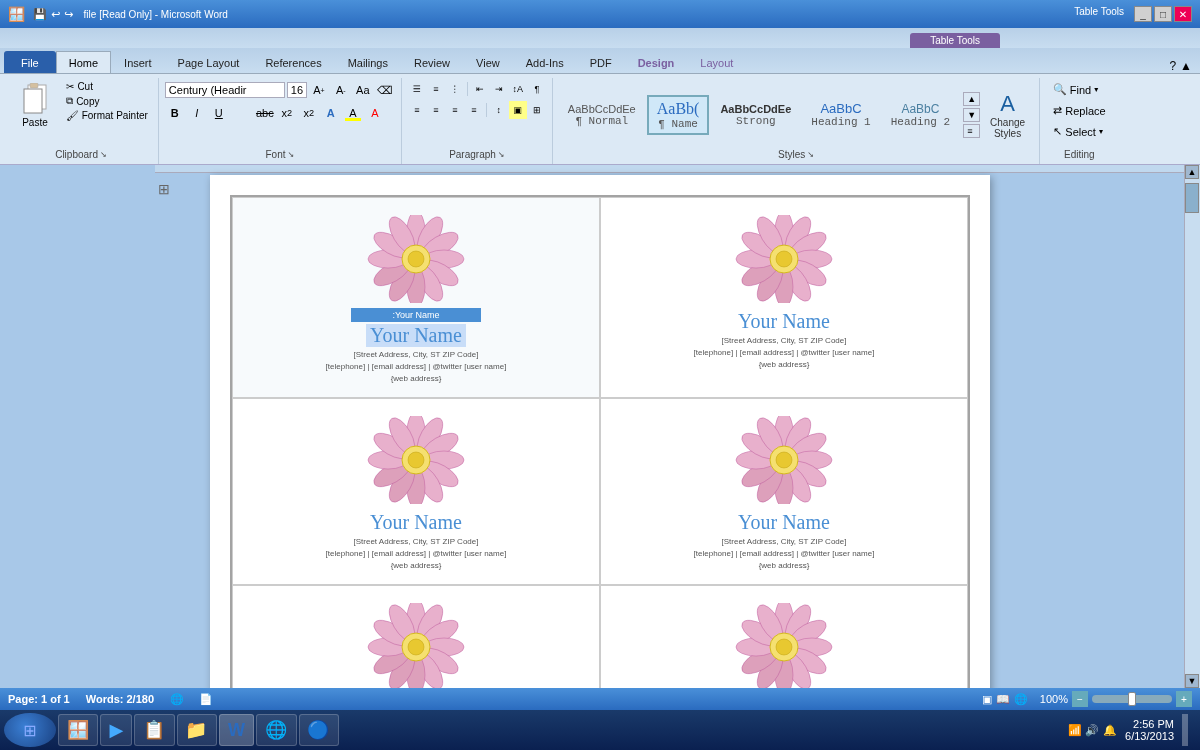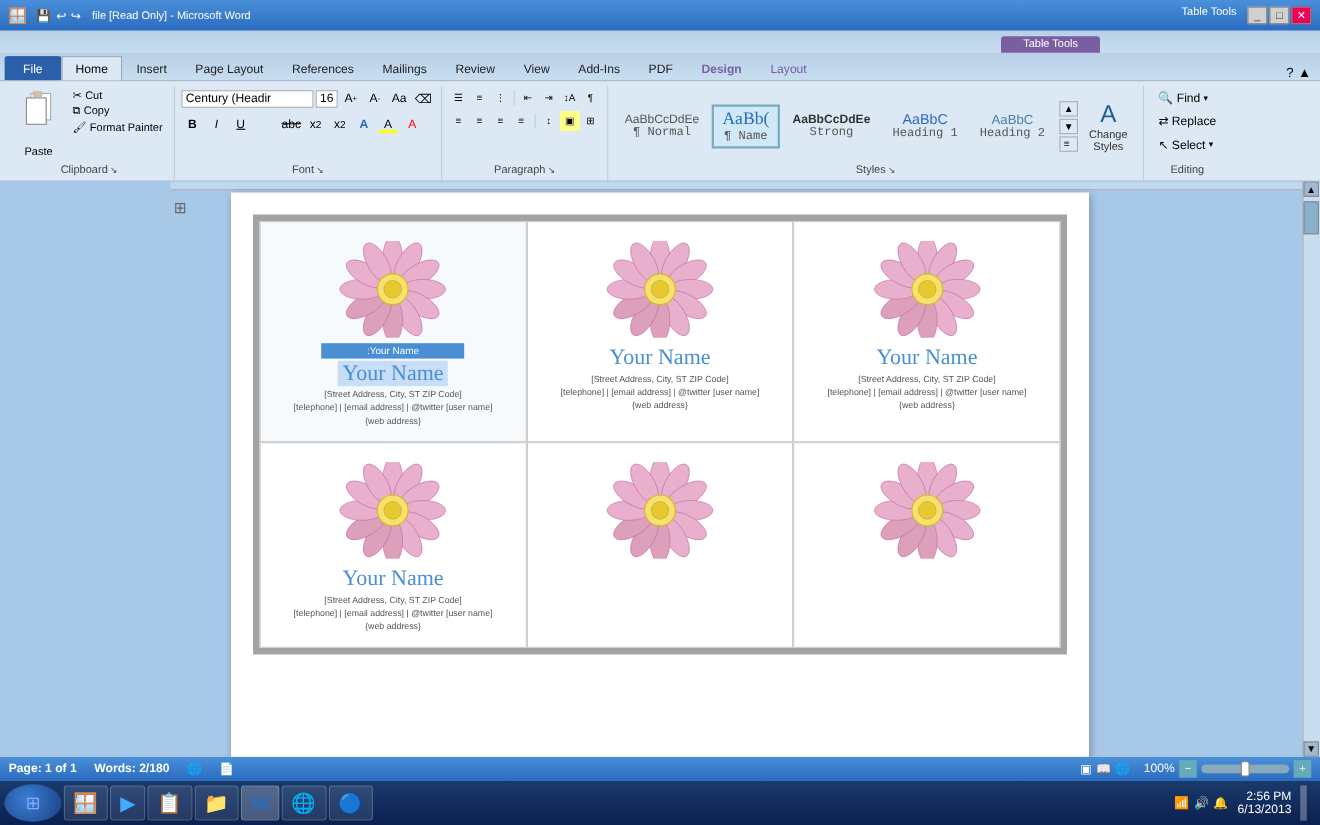--- a/index.html
+++ b/index.html
@@ -201,24 +201,24 @@
       width: 780px;
       min-height: 580px;
       box-shadow: 2px 2px 8px rgba(0,0,0,0.3);
       padding: 20px;
       position: relative;
     }
 
     
     .card-grid {
       display: grid;
-      grid-template-columns: 1fr 1fr 1fr;
+      grid-template-columns: 1fr 1fr;
       grid-template-rows: repeat(3, auto);
       width: 100%;
-      border: 6px solid #a3a3a3;
+      border: 2px solid #a3a3a3;
     }
     .card-cell {
       border: 1px solid #ccc;
       display: flex;
       flex-direction: column;
       align-items: center;
       padding: 16px 12px 12px;
       min-height: 175px;
       text-align: center;
       position: relative;
@@ -394,21 +394,21 @@
     <div class="ribbon-group">
       <div class="ribbon-group-content">
         <div class="paste-btn">
           <div class="paste-icon">
             <svg width="30" height="36" viewBox="0 0 30 36">
               <rect x="8" y="2" width="18" height="24" fill="white" stroke="#aaa" stroke-width="1"></rect>
               <rect x="4" y="6" width="18" height="24" fill="white" stroke="#888" stroke-width="1"></rect>
               <rect x="10" y="0" width="8" height="5" fill="#d4c0a0" stroke="#aaa" stroke-width="0.5" rx="1"></rect>
             </svg>
           </div>
-          <span style="font-size:10px;margin-top:16px;">Paste</span>
+          <span style="font-size:10px;">Paste</span>
         </div>
         <div class="clipboard-col">
           <div class="small-btn">
             <span>✂</span>
             <span>Cut</span>
           </div>
           <div class="small-btn">
             <span>⧉</span>
             <span>Copy</span>
           </div>

